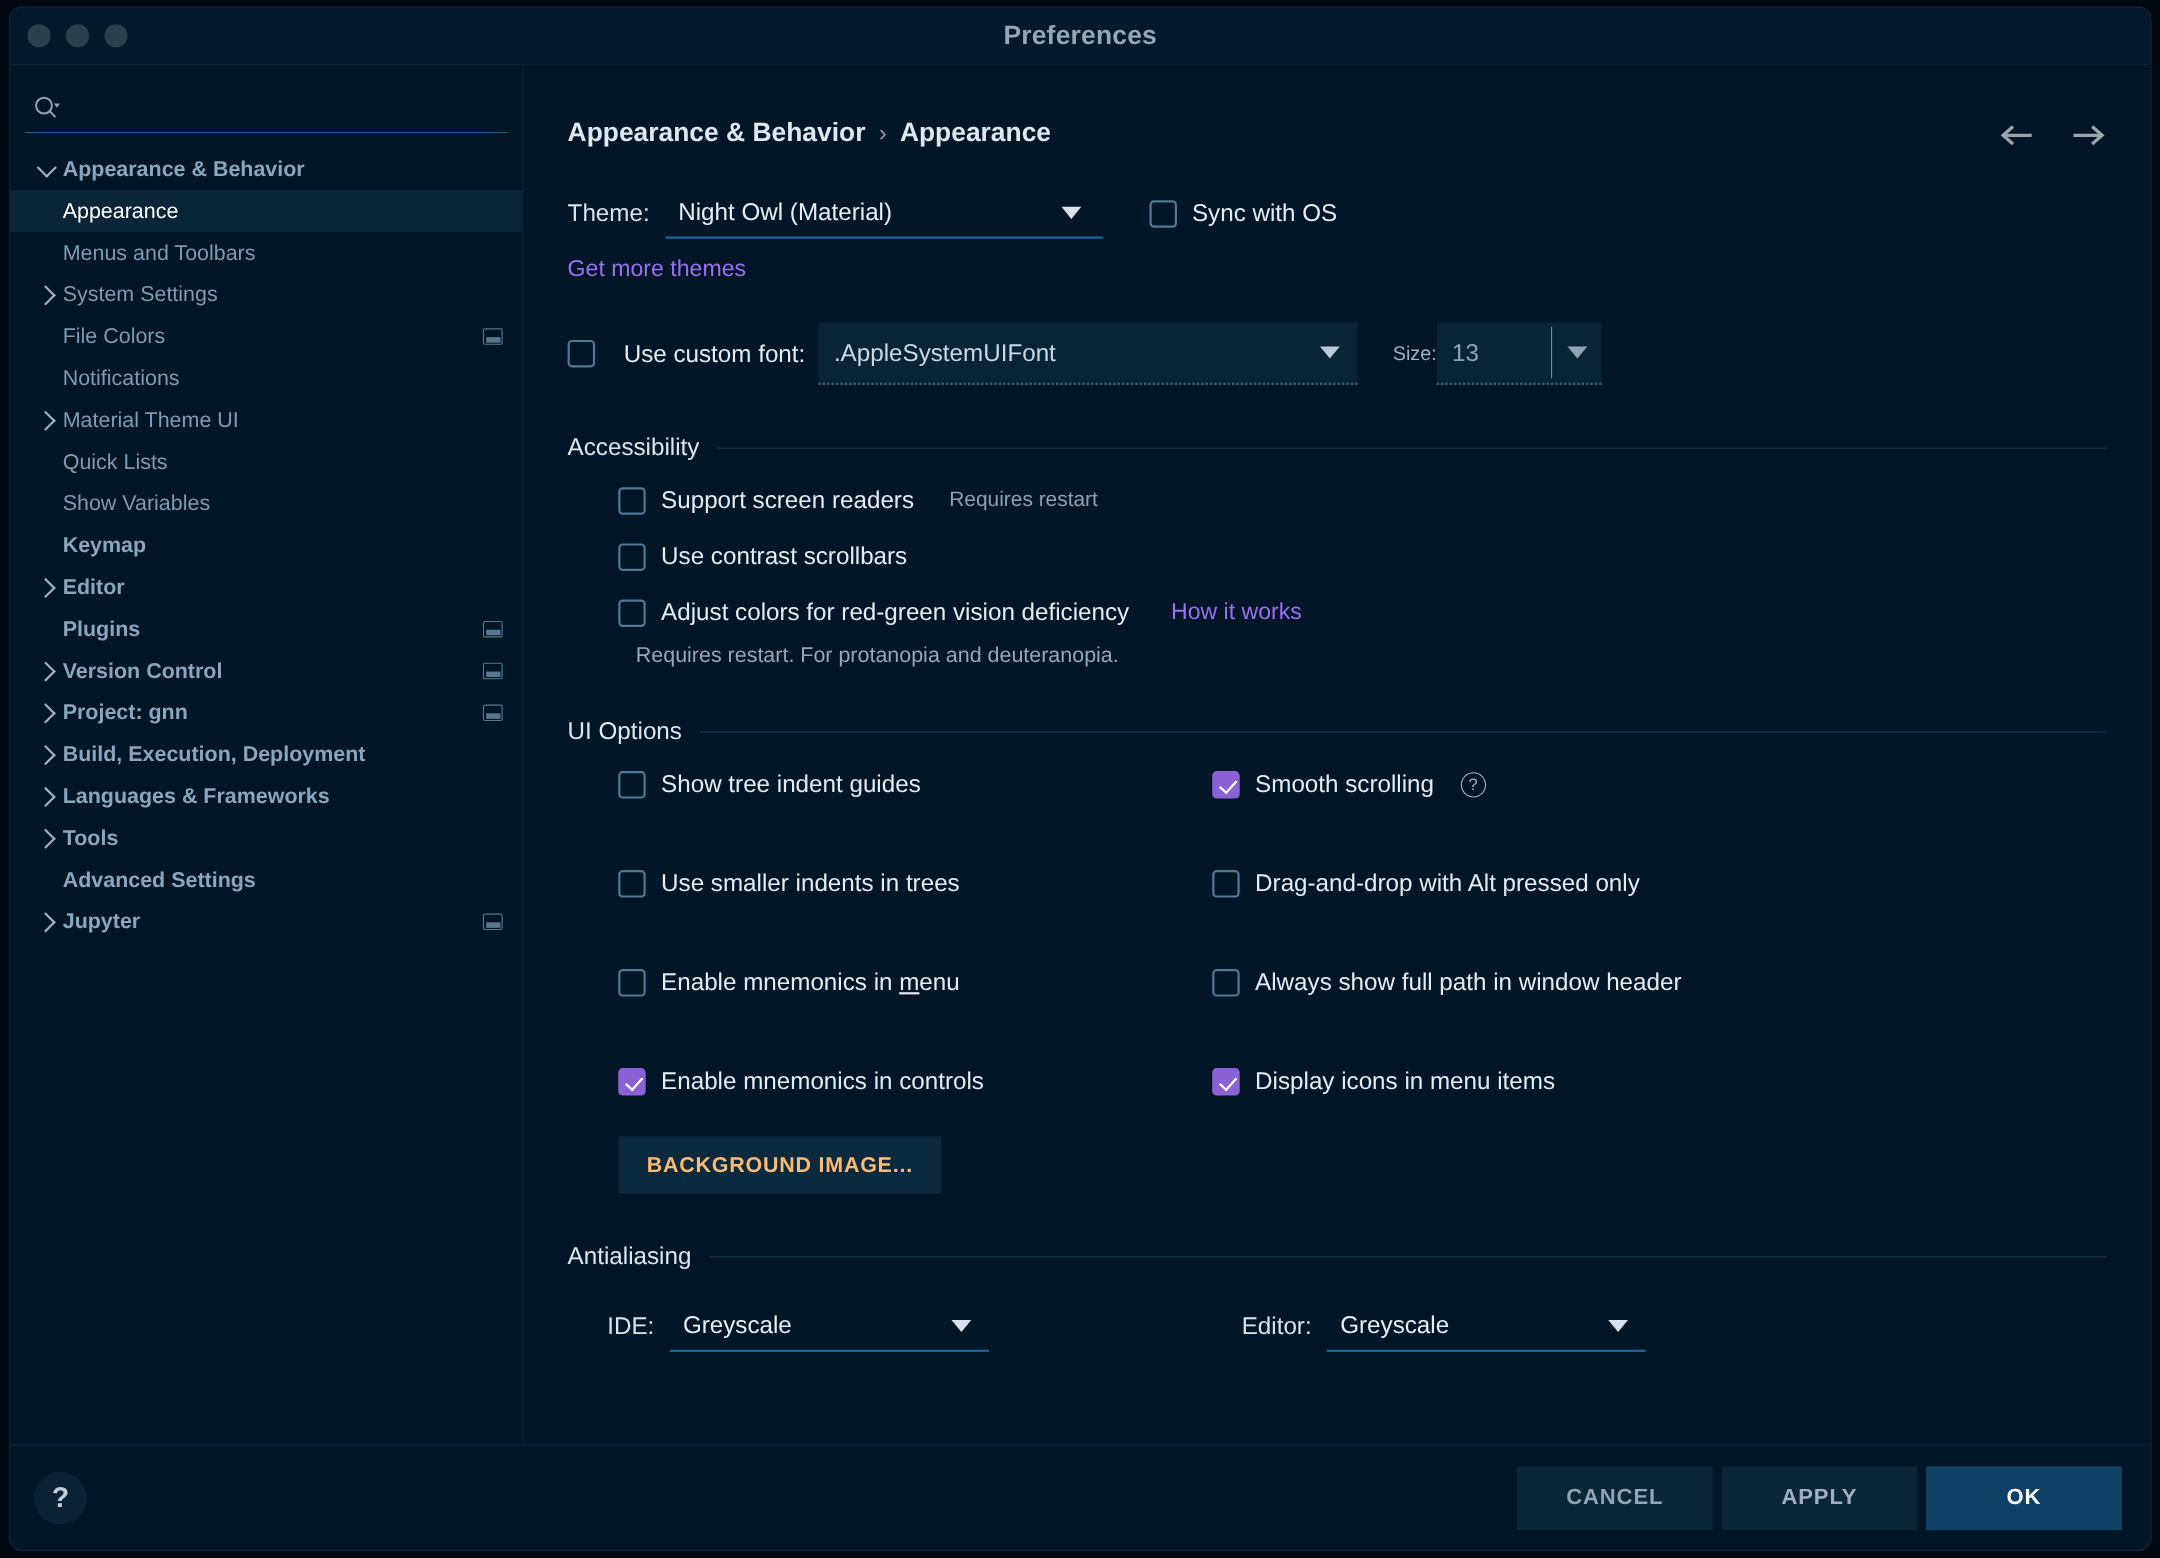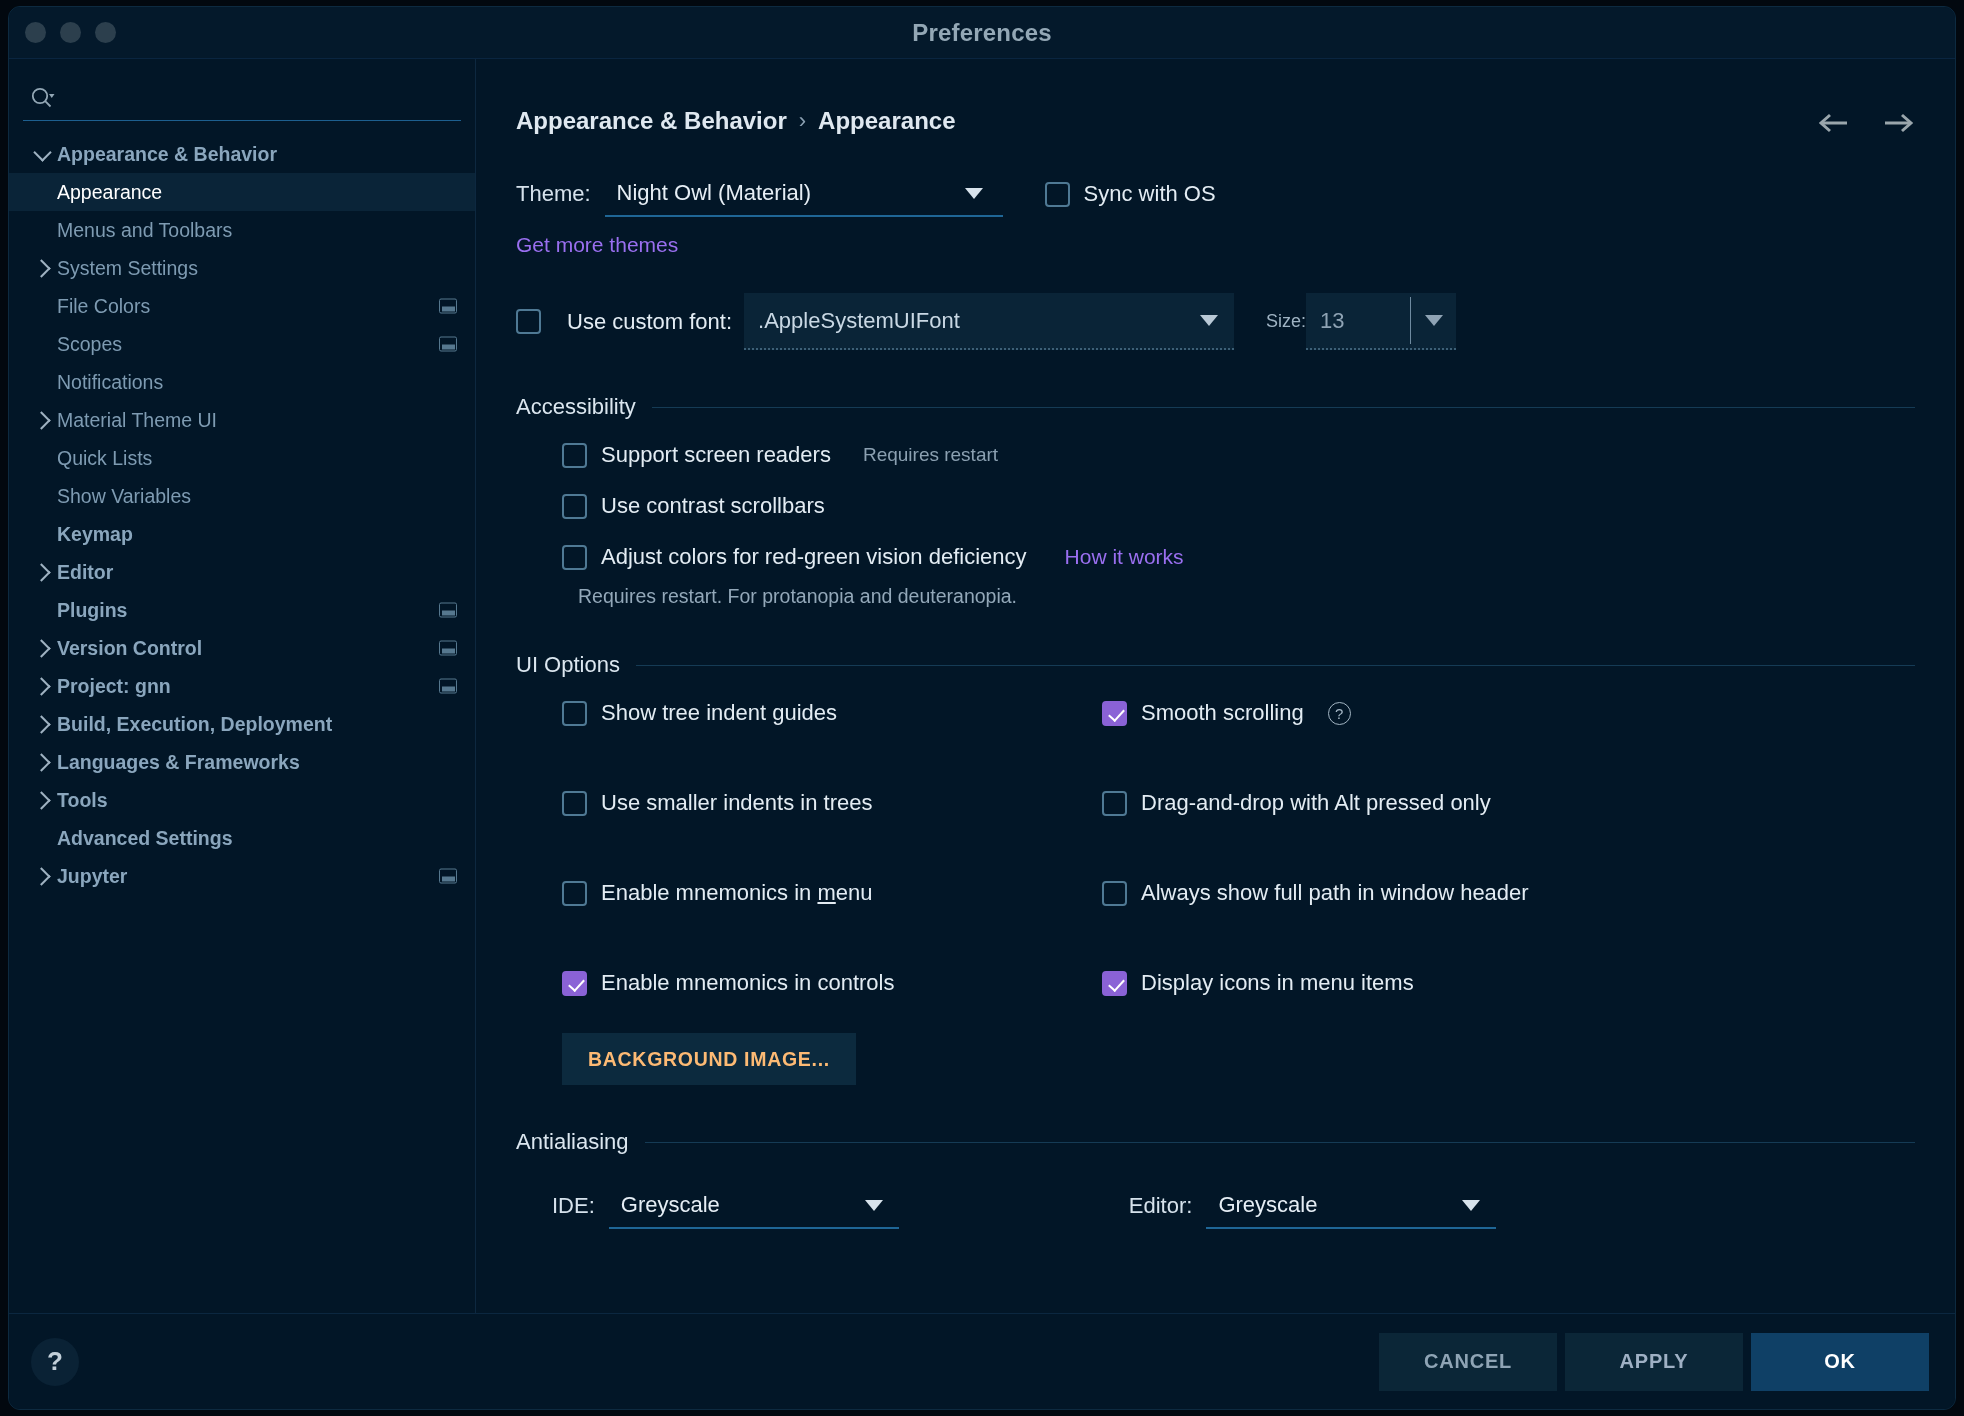--- a/index.html
+++ b/index.html
@@ -271,27 +271,20 @@
           </div>
           <div class="tree-item ind1">
             <span class="arrow-slot">
               <span class="chev right"></span>
             </span>
             <span class="label">System Settings</span>
           </div>
           <div class="tree-item ind1">
             <span class="arrow-slot"></span>
             <span class="label">File Colors</span>
-            <span class="badge-icon">
-              <i></i>
-            </span>
-          </div>
-          <div class="tree-item ind1">
-            <span class="arrow-slot"></span>
-            <span class="label">Scopes</span>
             <span class="badge-icon">
               <i></i>
             </span>
           </div>
           <div class="tree-item ind1">
             <span class="arrow-slot"></span>
             <span class="label">Notifications</span>
           </div>
           <div class="tree-item ind1">
             <span class="arrow-slot">

